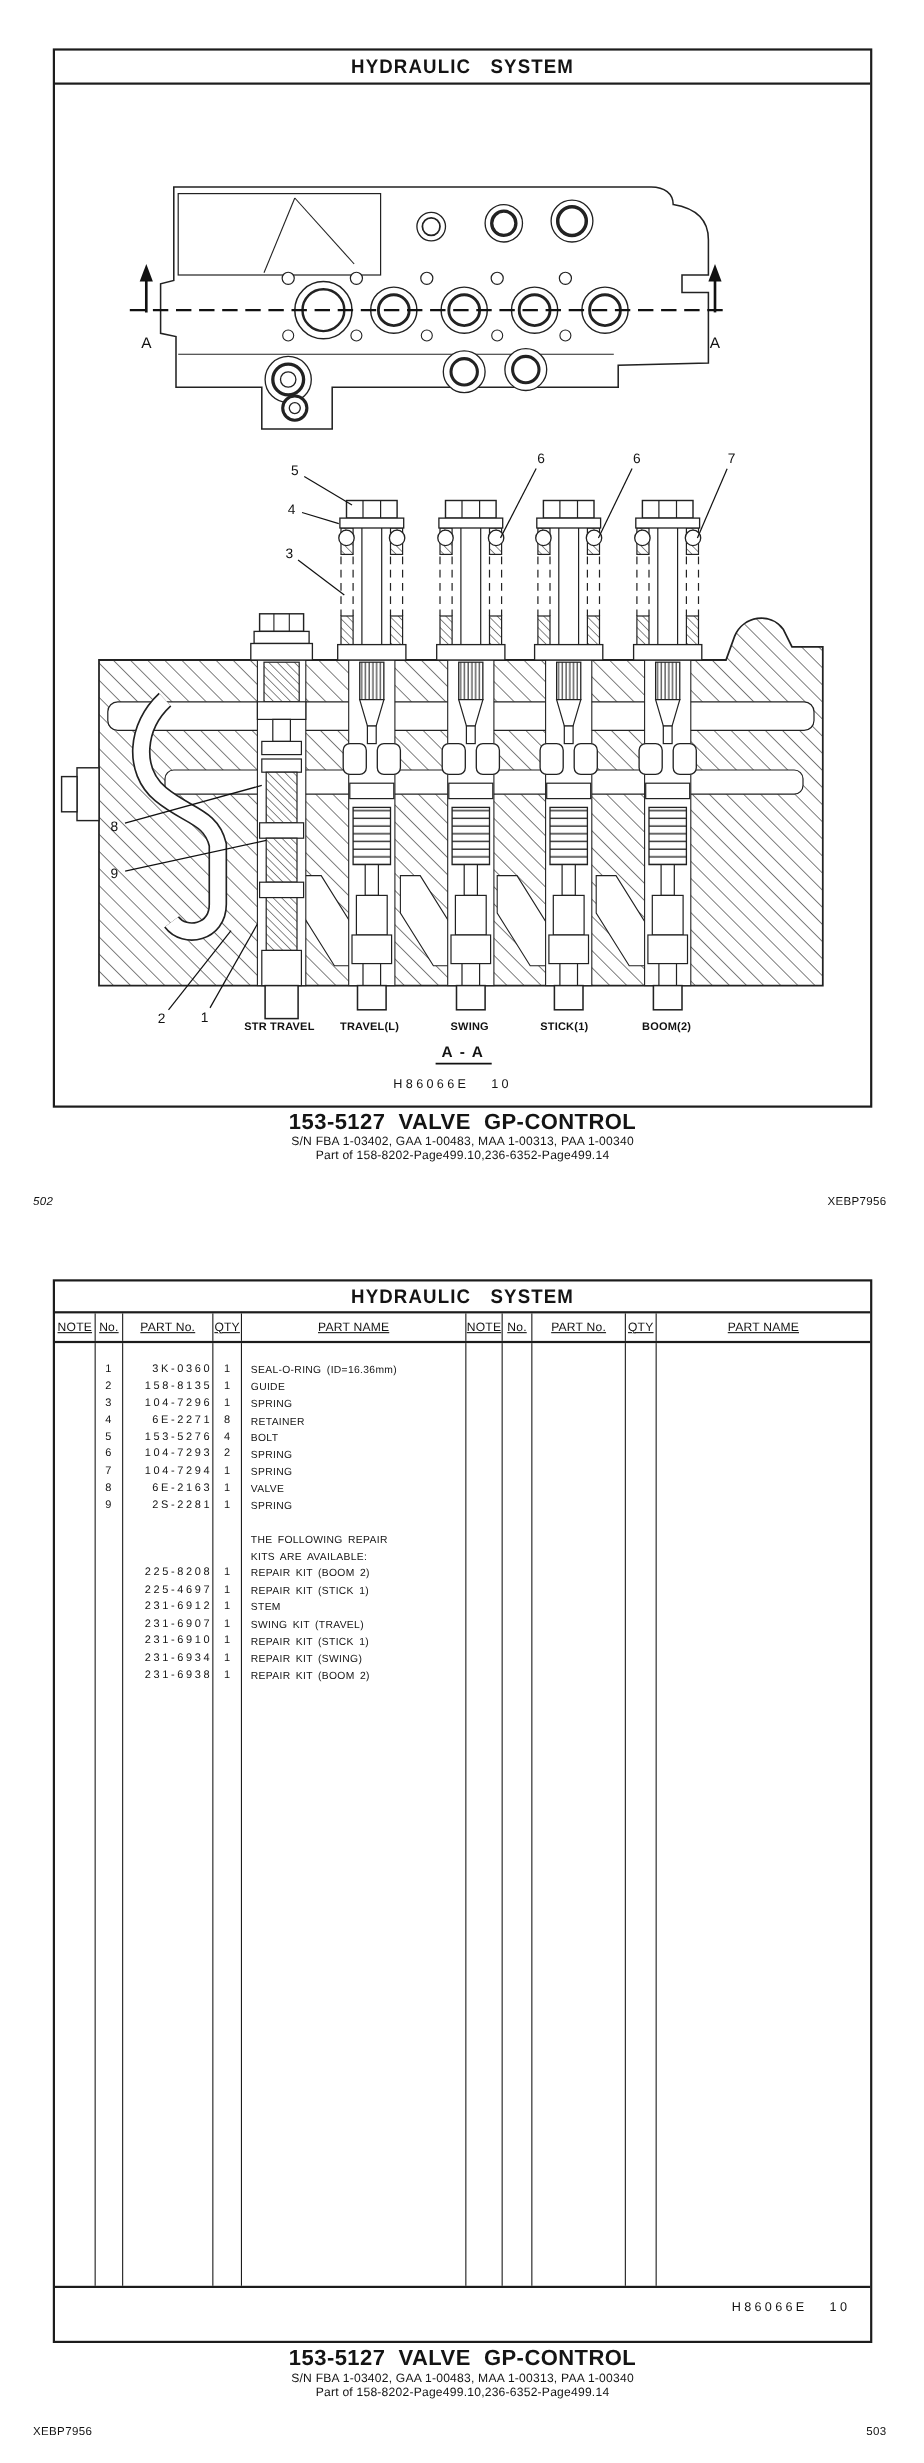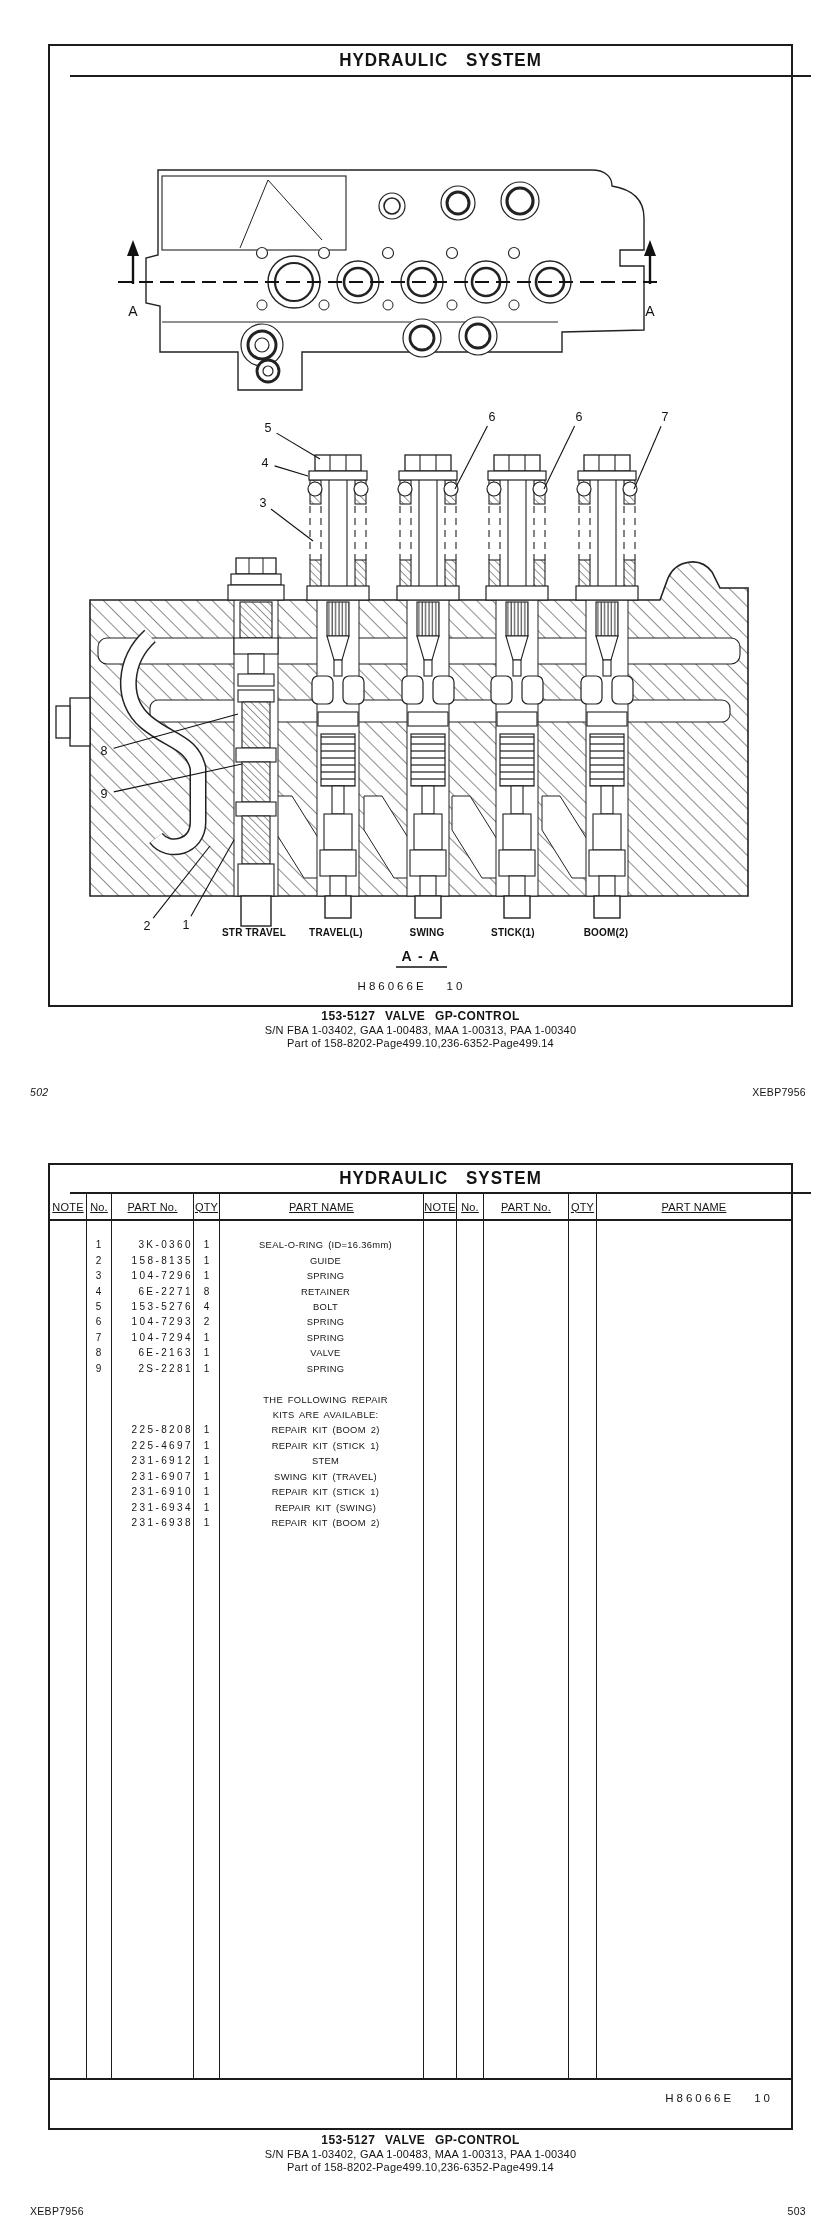--- a/index.html
+++ b/index.html
@@ -1,44 +1,44 @@
 <!DOCTYPE html>
 <html><head>
 <meta charset="utf-8">
 <style>
   html,body{margin:0;padding:0;background:#ffffff;}
   body{width:840px;height:2239px;position:relative;font-family:"Liberation Sans",sans-serif;color:#141414;}
   .box{position:absolute;border:2px solid #1c1c1c;background:#fff;box-sizing:border-box;}
   .titlebar{position:absolute;left:0;top:0;width:100%;border-bottom:2px solid #1c1c1c;box-sizing:border-box;
-            display:flex;align-items:center;justify-content:center;margin-left:20px;}
+            display:flex;align-items:center;justify-content:center;}
   .doc-title{font-size:17px;font-weight:700;letter-spacing:1px;word-spacing:12px;transform:scaleY(1.05);}
   .refcode{position:absolute;font-size:11.5px;letter-spacing:3px;text-align:center;}
   .refcode .sheet{margin-left:20px;}
   .caption{position:absolute;left:48px;width:745px;text-align:center;line-height:1;}
-  .cap-title{font-size:12px;font-weight:700;letter-spacing:.4px;word-spacing:6px;margin-bottom:3px;}
+  .cap-title{font-size:20px;font-weight:700;letter-spacing:.4px;word-spacing:6px;margin-bottom:3px;}
   .cap-line{font-size:11px;letter-spacing:.2px;margin-top:1.5px;}
   .pfoot{position:absolute;font-size:10.5px;letter-spacing:.3px;}
   
   .thead{position:absolute;left:0;top:29px;width:100%;height:27px;border-bottom:2px solid #1c1c1c;display:grid;
          grid-template-columns:37px 25px 82px 26px 204px 33px 27px 85px 28px 1fr;box-sizing:border-box;}
   .thead>div{border-right:1px solid #1c1c1c;display:flex;align-items:center;justify-content:center;
              font-size:11px;letter-spacing:.2px;box-sizing:border-box;text-decoration:underline;}
   .thead>div:last-child{border-right:none;}
   .tbodygrid{position:absolute;left:0;top:56px;width:100%;height:859px;border-bottom:2px solid #1c1c1c;display:grid;
          grid-template-columns:37px 25px 82px 26px 204px 33px 27px 85px 28px 1fr;box-sizing:border-box;}
   .tbodygrid>div{border-right:1px solid #1c1c1c;box-sizing:border-box;}
   .tbodygrid>div:last-child{border-right:none;}
   #table-rows{position:absolute;left:0;top:56px;width:375px;padding-top:16px;}
   .trow{display:flex;height:15.45px;align-items:center;}
   .tcell{box-sizing:border-box;border-right:1px solid transparent;font-size:10px;white-space:nowrap;overflow:visible;}
   .c-note{width:37px;}
   .c-no{width:25px;text-align:center;letter-spacing:1px;}
   .c-part{width:82px;text-align:right;letter-spacing:2.4px;}
   .c-qty{width:26px;text-align:center;}
-  .c-name{width:204px;padding-left:8px;font-size:9.4px;letter-spacing:.3px;word-spacing:2px;text-align:center;}
+  .c-name{width:204px;padding-left:8px;font-size:9.4px;letter-spacing:.3px;word-spacing:2px;}
   .strip{position:absolute;left:0;bottom:0;width:100%;height:52px;box-sizing:border-box;}
   svg text{font-family:"Liberation Sans",sans-serif;}
 </style>
 </head>
 <body>
 
 <div class="box" style="left:48px;top:44px;width:745px;height:963px;">
   <div class="titlebar" style="height:31px;">
     <span class="doc-title">HYDRAULIC SYSTEM</span>
   </div>

